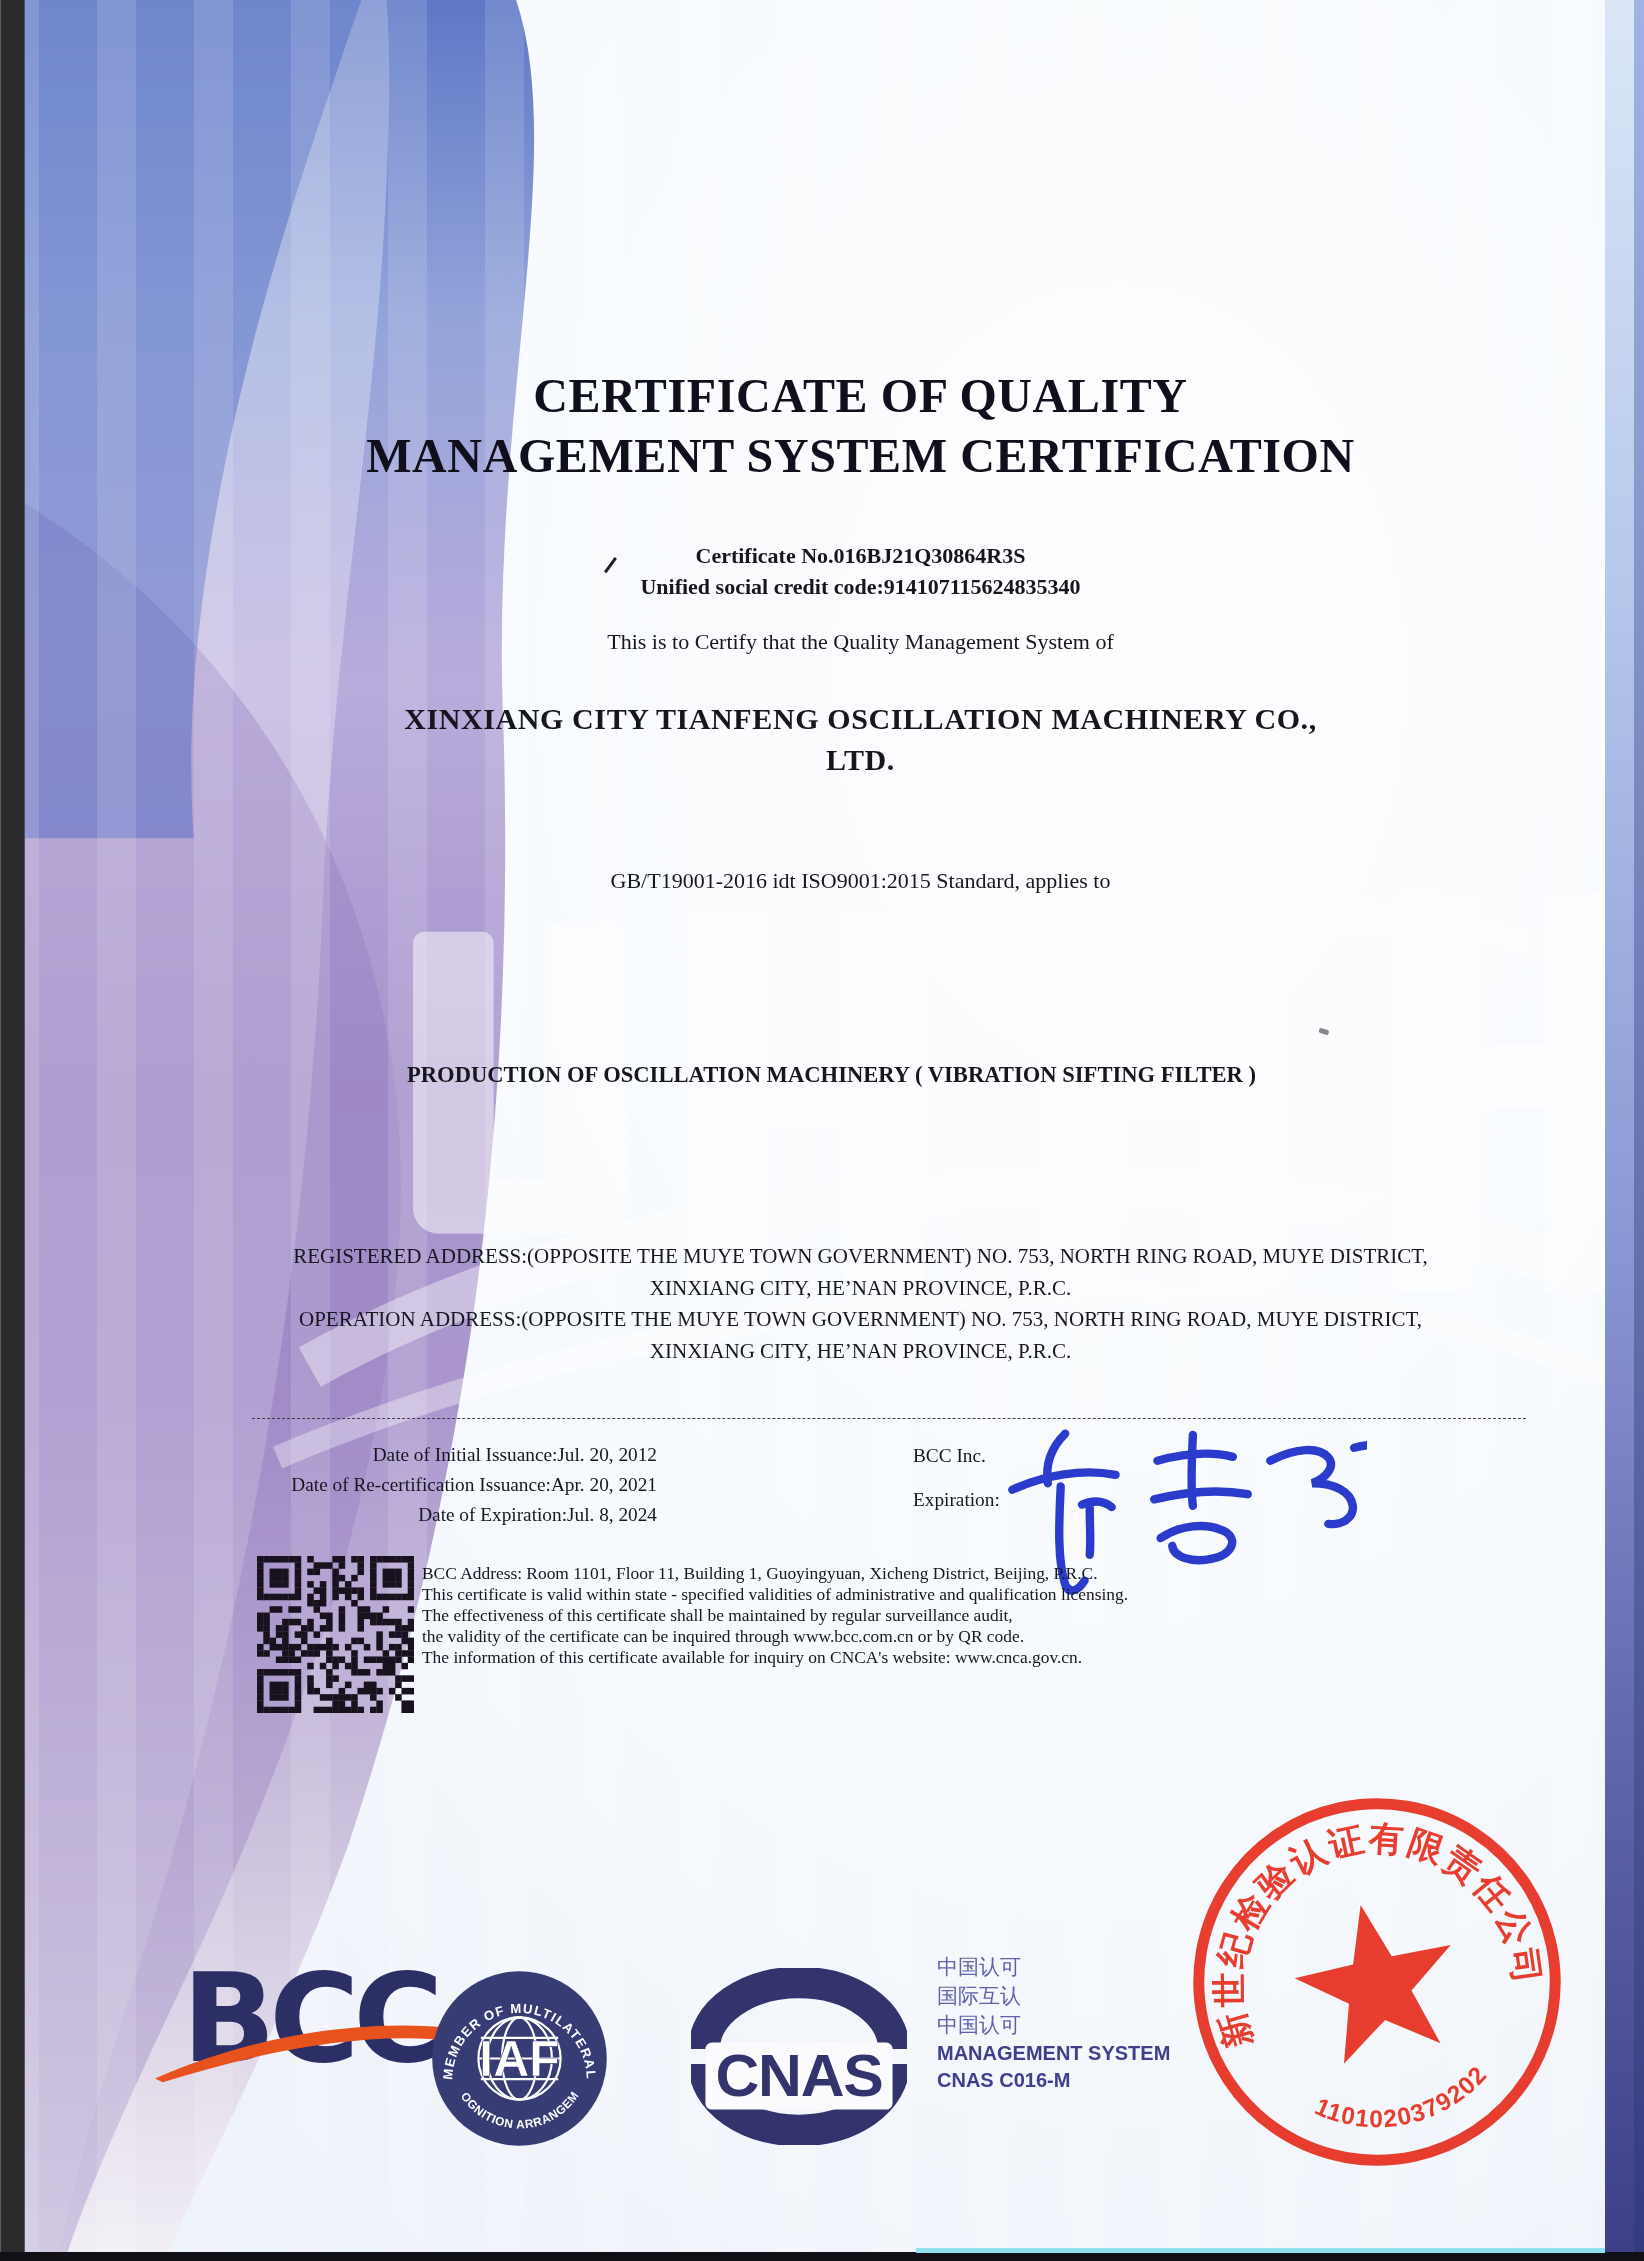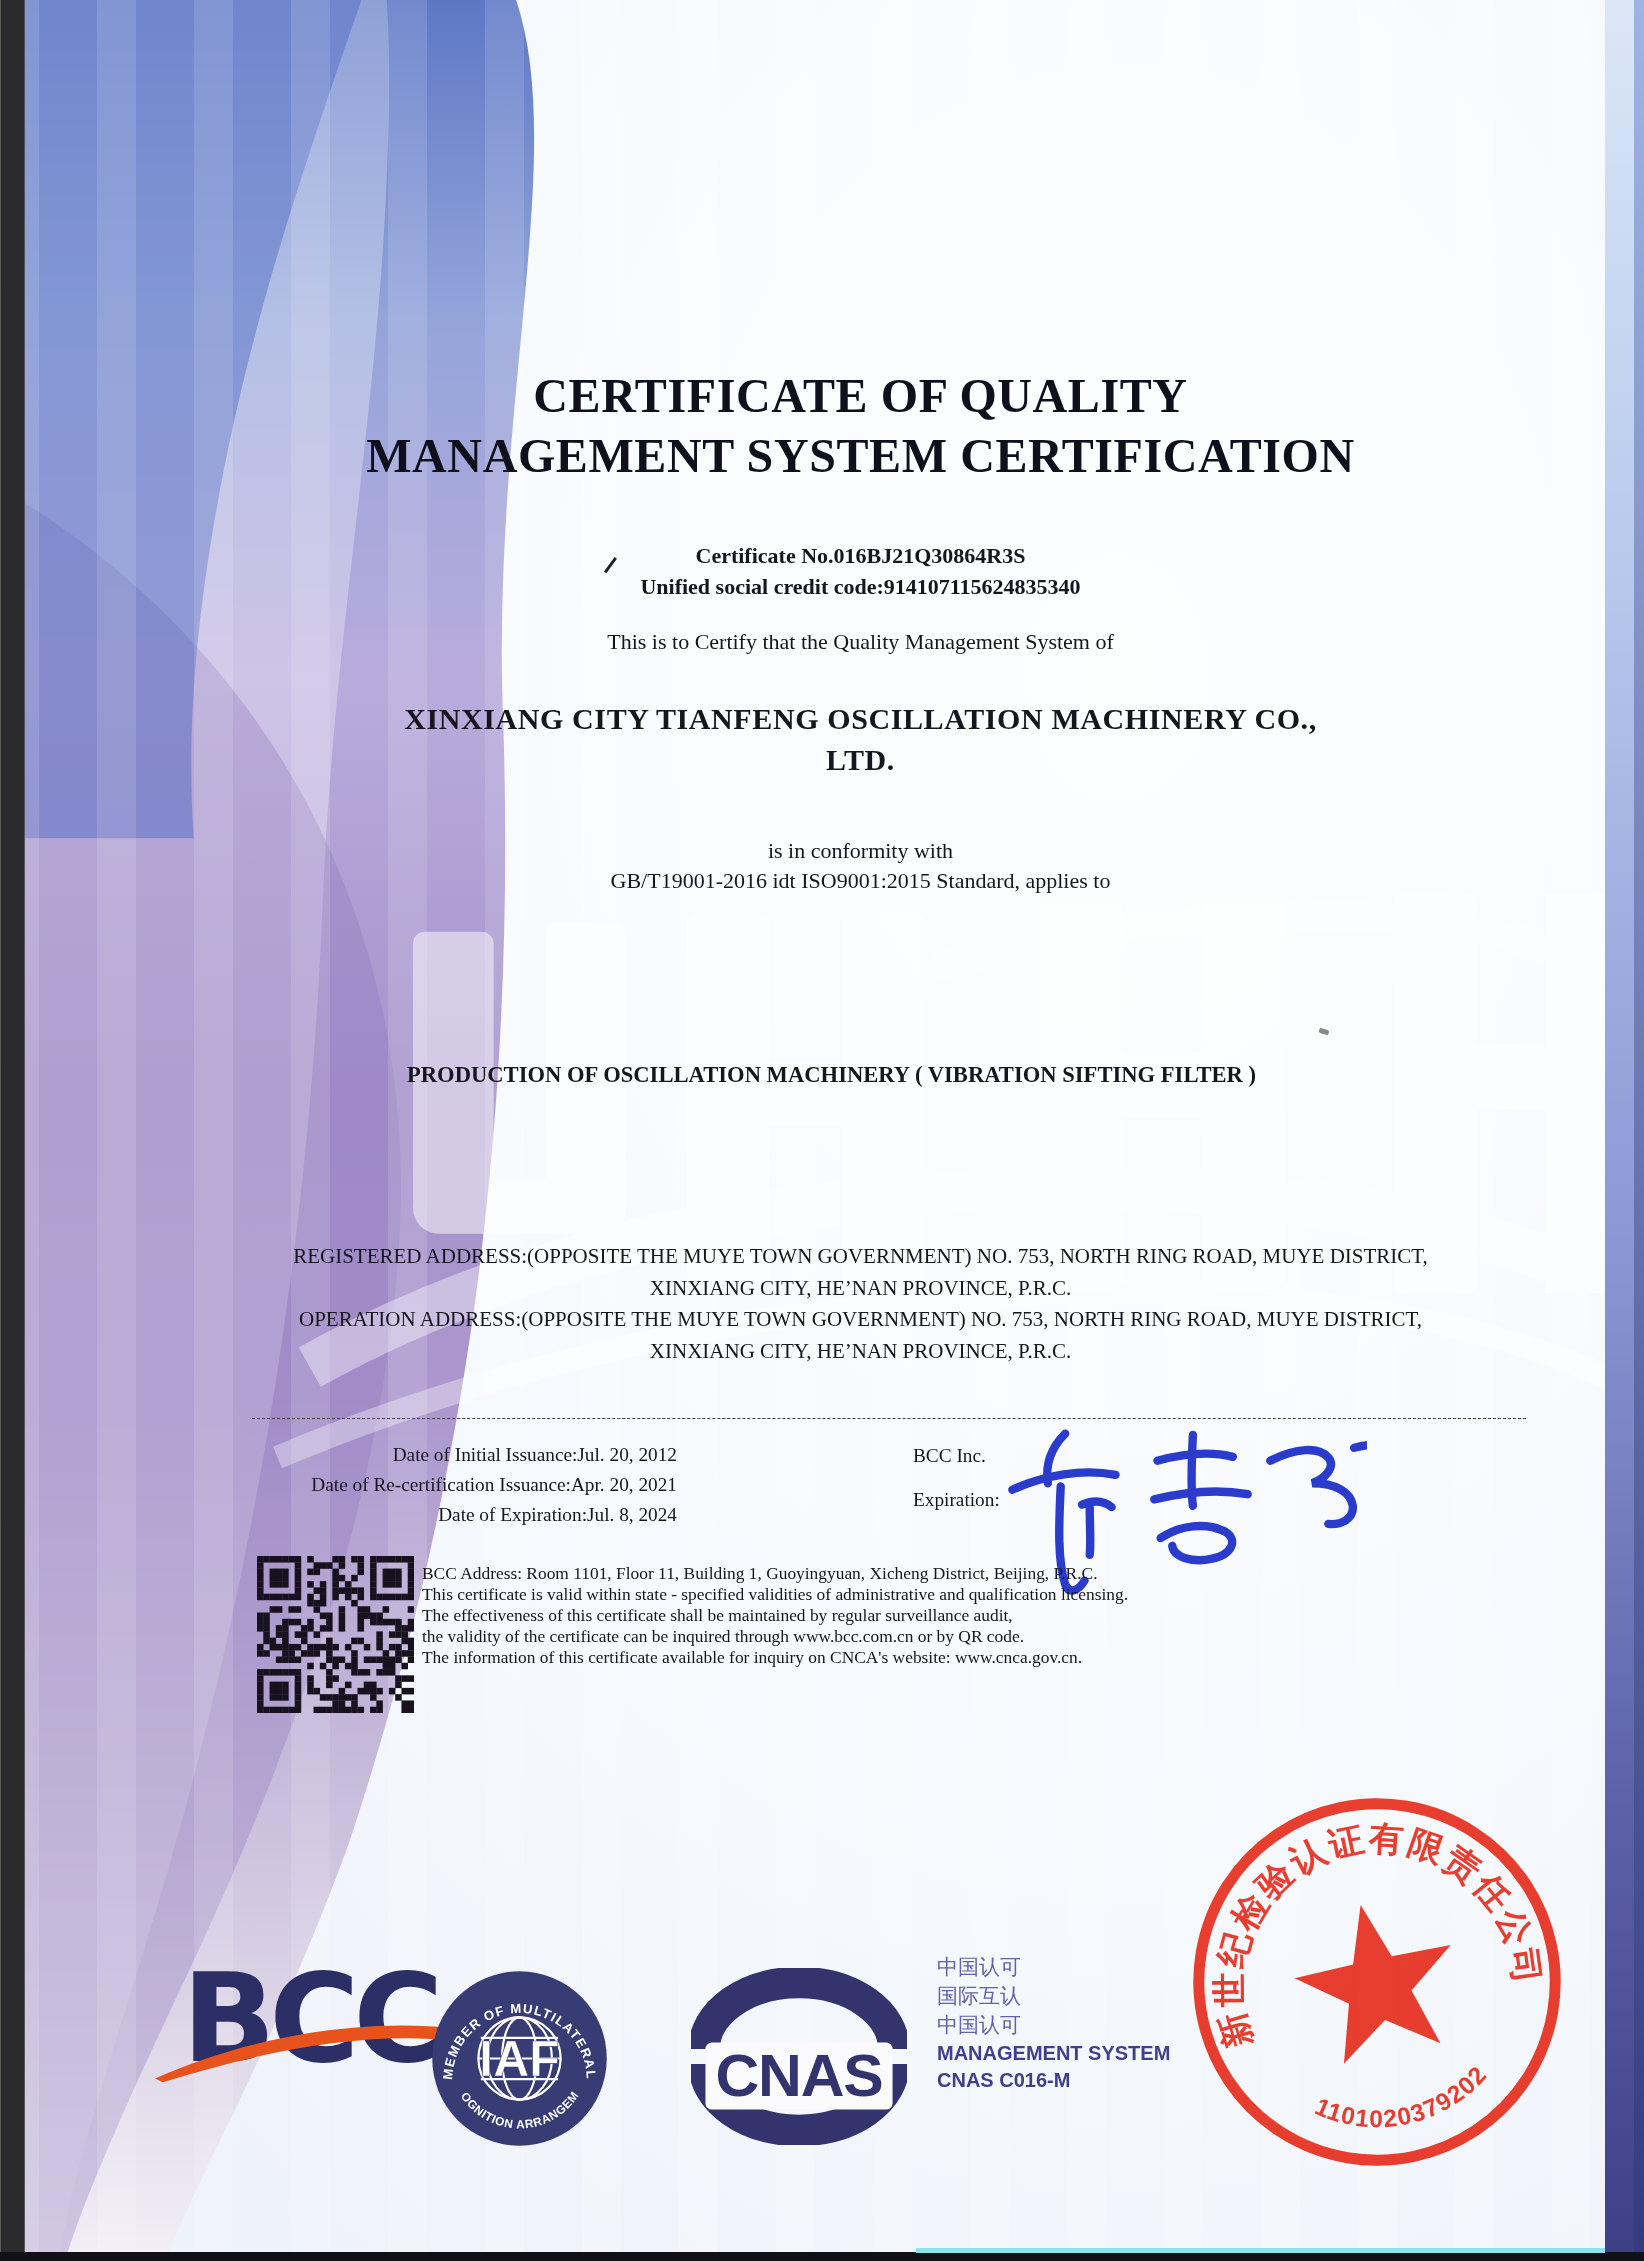--- a/index.html
+++ b/index.html
@@ -94,30 +94,29 @@
 
   <div id="content">
     <div class="center-col">
       <div class="line title" style="top:368px">CERTIFICATE OF QUALITY</div>
       <div class="line title" style="top:428px">MANAGEMENT SYSTEM CERTIFICATION</div>
       <div class="line meta" style="top:543px">Certificate No.016BJ21Q30864R3S</div>
       <div class="line meta" style="top:574px">Unified social credit code:914107115624835340</div>
       <div class="line plain" style="top:629px">This is to Certify that the Quality Management System of</div>
       <div class="line company" style="top:702px">XINXIANG CITY TIANFENG OSCILLATION MACHINERY CO.,</div>
       <div class="line company" style="top:743px">LTD.</div>
-      <div class="line plain" style="top:838px">is in conformity with</div>
       <div class="line plain" style="top:868px">GB/T19001-2016 idt ISO9001:2015 Standard, applies to</div>
       <div class="line scope" style="top:1062px;left:-29px;">PRODUCTION OF OSCILLATION MACHINERY ( VIBRATION SIFTING FILTER )</div>
       <div class="wrapline addr" style="top:1240px;left:74px;width:1135px;">REGISTERED ADDRESS:(OPPOSITE THE MUYE TOWN GOVERNMENT) NO. 753, NORTH RING ROAD, MUYE DISTRICT, XINXIANG CITY, HE’NAN PROVINCE, P.R.C.</div>
       <div class="wrapline addr" style="top:1303px;left:74px;width:1135px;">OPERATION ADDRESS:(OPPOSITE THE MUYE TOWN GOVERNMENT) NO. 753, NORTH RING ROAD, MUYE DISTRICT, XINXIANG CITY, HE’NAN PROVINCE, P.R.C.</div>
     </div>
 
     <div class="dashline"></div>
 
-    <div class="abs dates" style="left:276px;top:1440px;width:401px;">
+    <div class="abs dates" style="left:256px;top:1440px;width:401px;">
       <div>Date of Initial Issuance:Jul. 20, 2012</div>
       <div>Date of Re-certification Issuance:Apr. 20, 2021</div>
       <div>Date of Expiration:Jul. 8, 2024</div>
     </div>
 
     <div class="abs issuer" style="left:913px;top:1445px;">BCC Inc.</div>
     <div class="abs issuer" style="left:913px;top:1489px;">Expiration:</div>
 
     <svg class="abs" style="left:993px;top:1422px;" width="374" height="187" viewBox="0 0 580 290">
       <text x="290" y="190" text-anchor="middle" font-size="180" fill="#2b3ccc" fill-opacity="0">尚志强</text>

